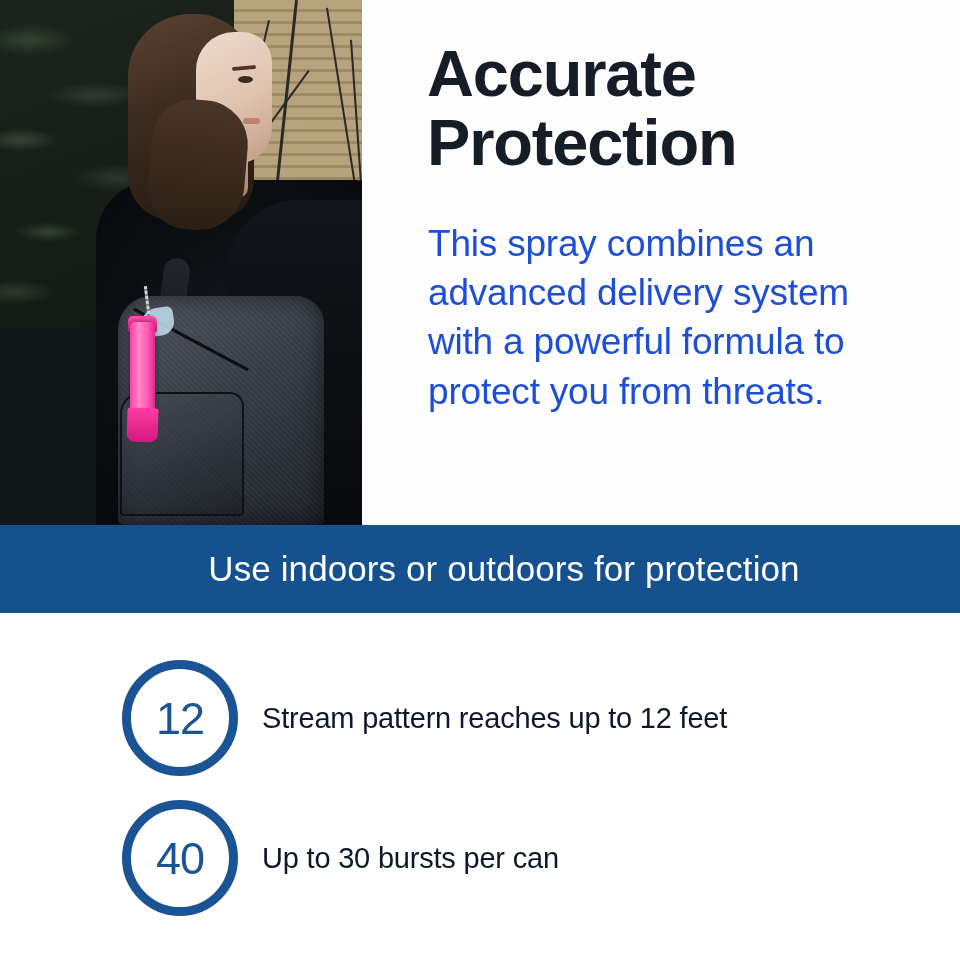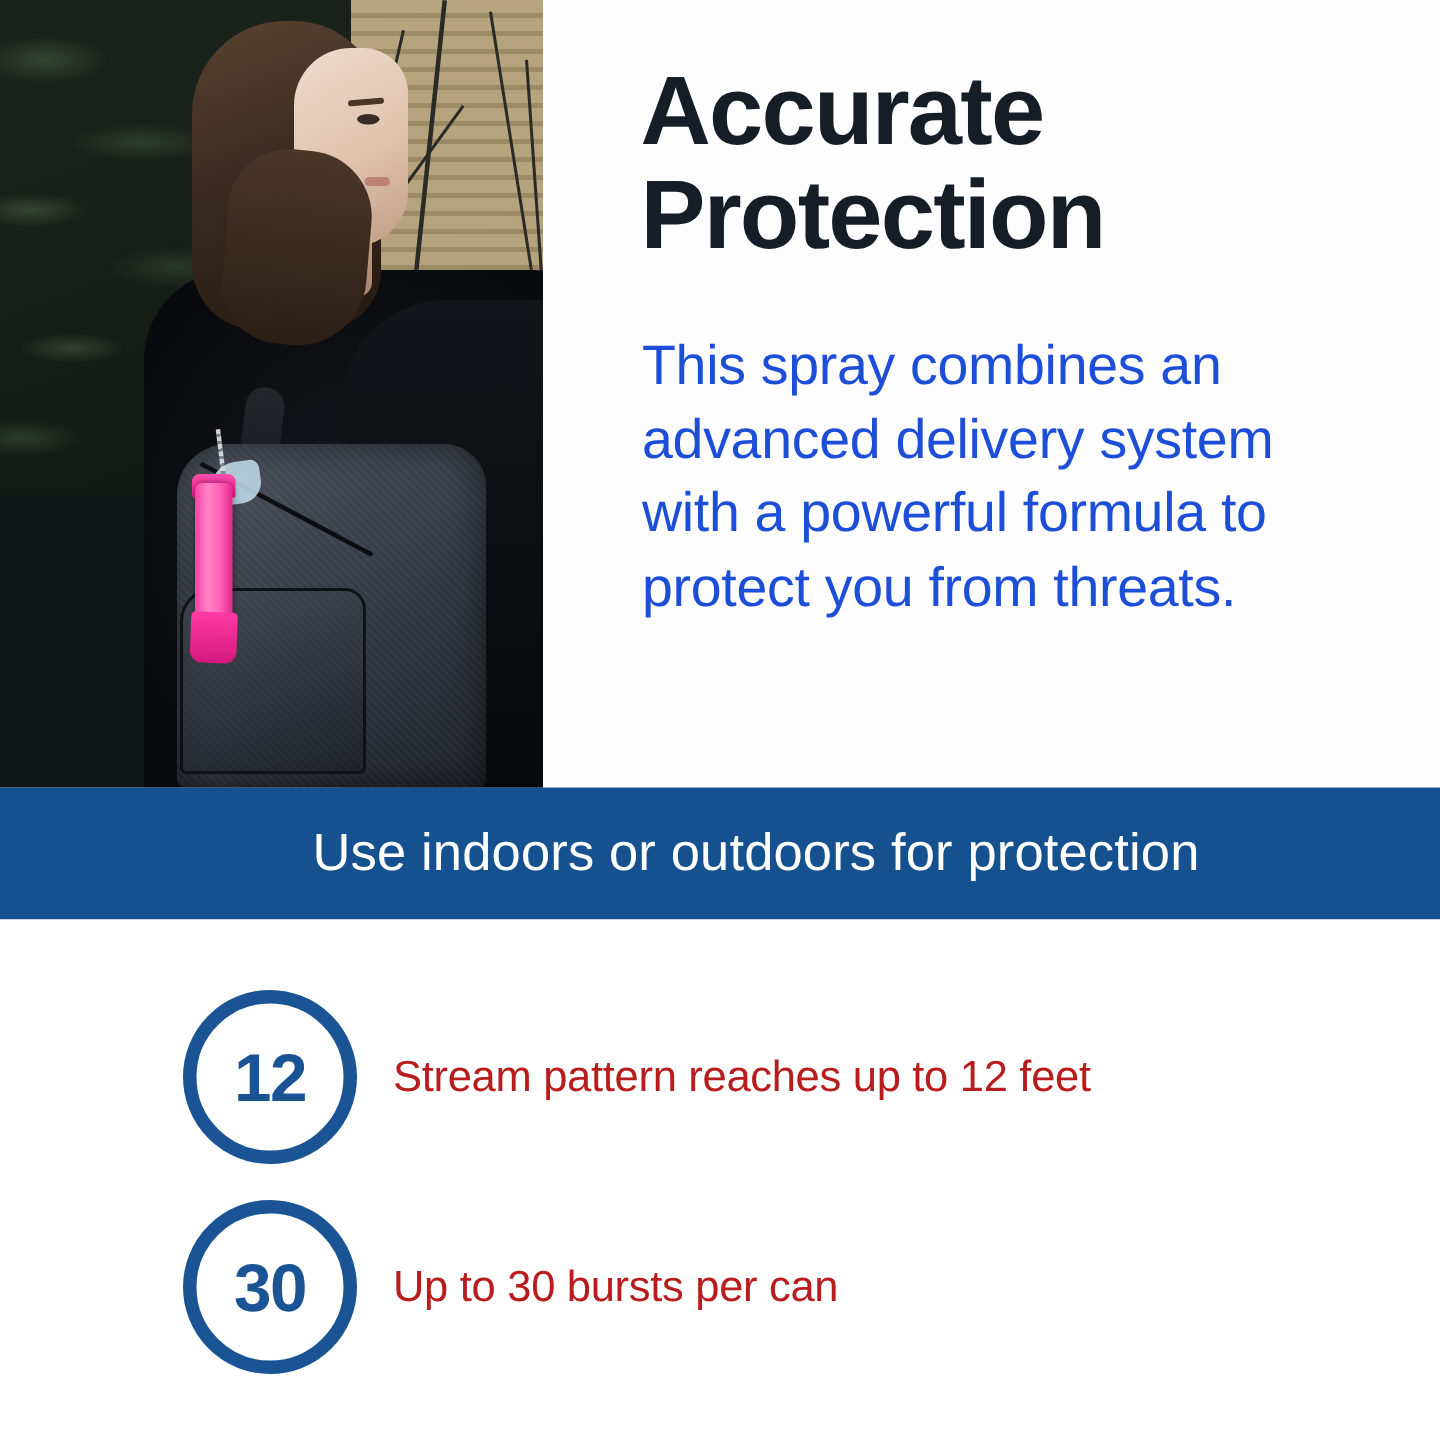--- a/index.html
+++ b/index.html
@@ -256,29 +256,29 @@
     border: 9px solid #1a5495;
     box-sizing: border-box;
     display: flex;
     align-items: center;
     justify-content: center;
     flex: 0 0 auto;
     background: #ffffff;
   }
   .badge-num {
     font-size: 45px;
-    font-weight: 700;
+    font-weight: 400;
     color: #1a5495;
     letter-spacing: -1px;
     line-height: 1;
   }
   .feature-text {
     font-size: 29px;
     font-weight: 400;
-    color: #b91c1c;
+    color: #0f172a;
     letter-spacing: -.2px;
     white-space: nowrap;
   }
 </style>
 </head>
 <body>
 
 <div id="canvas">
 
   <div class="top-section">
@@ -329,19 +329,19 @@
 
     <div class="feature-row row-1">
       <div class="badge">
         <span class="badge-num">12</span>
       </div>
       <span class="feature-text">Stream pattern reaches up to 12 feet</span>
     </div>
 
     <div class="feature-row row-2">
       <div class="badge">
-        <span class="badge-num">30</span>
+        <span class="badge-num">40</span>
       </div>
       <span class="feature-text">Up to 30 bursts per can</span>
     </div>
 
   </div>
 </div>
 
 </body></html>

